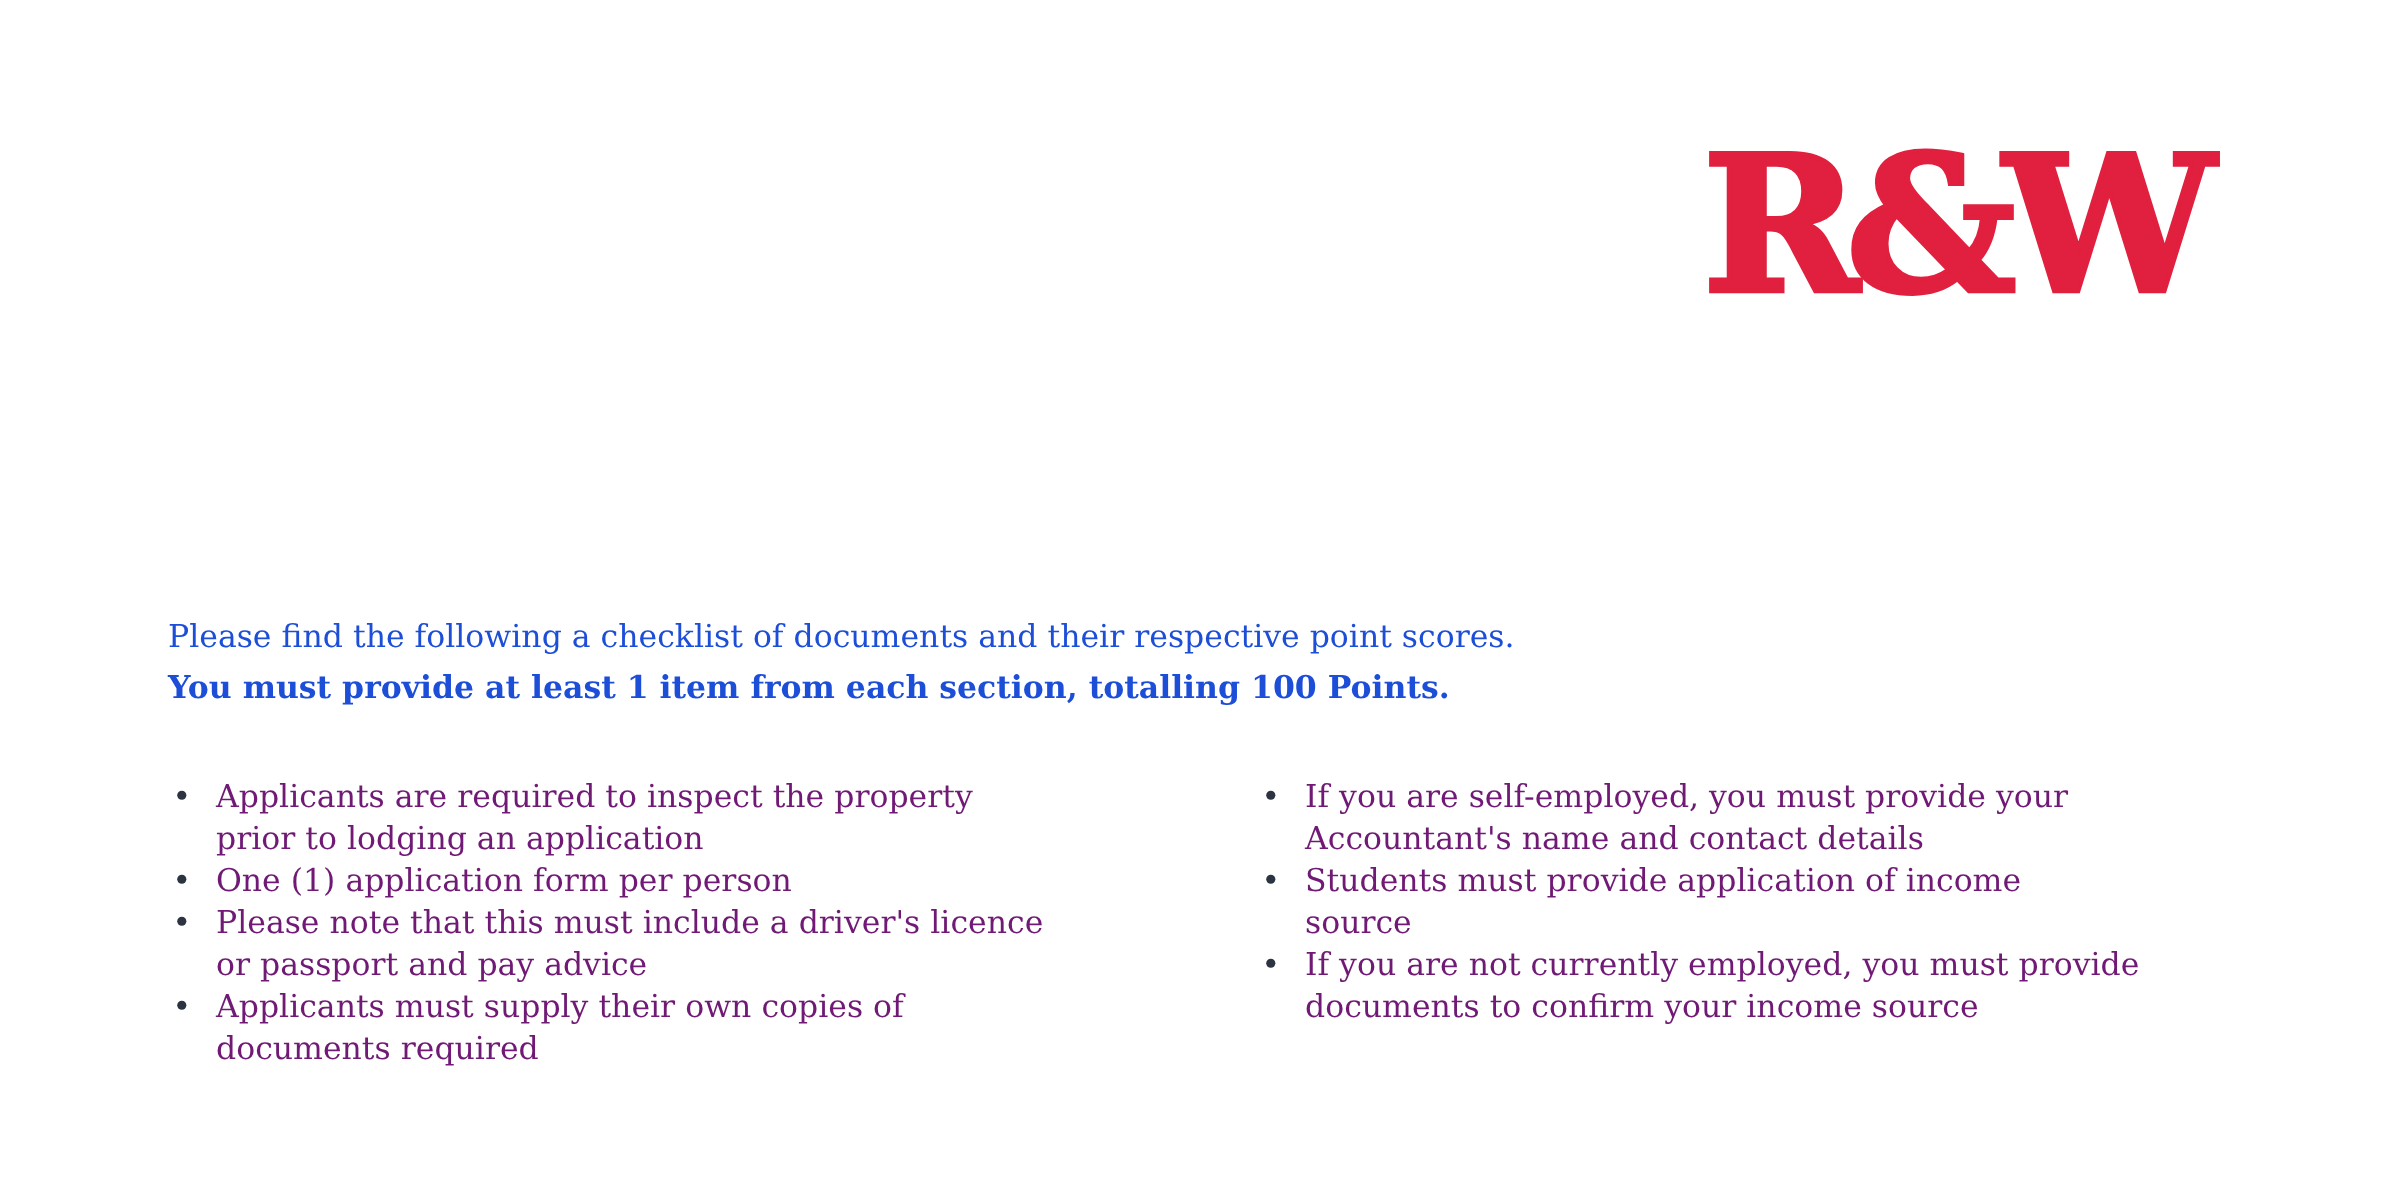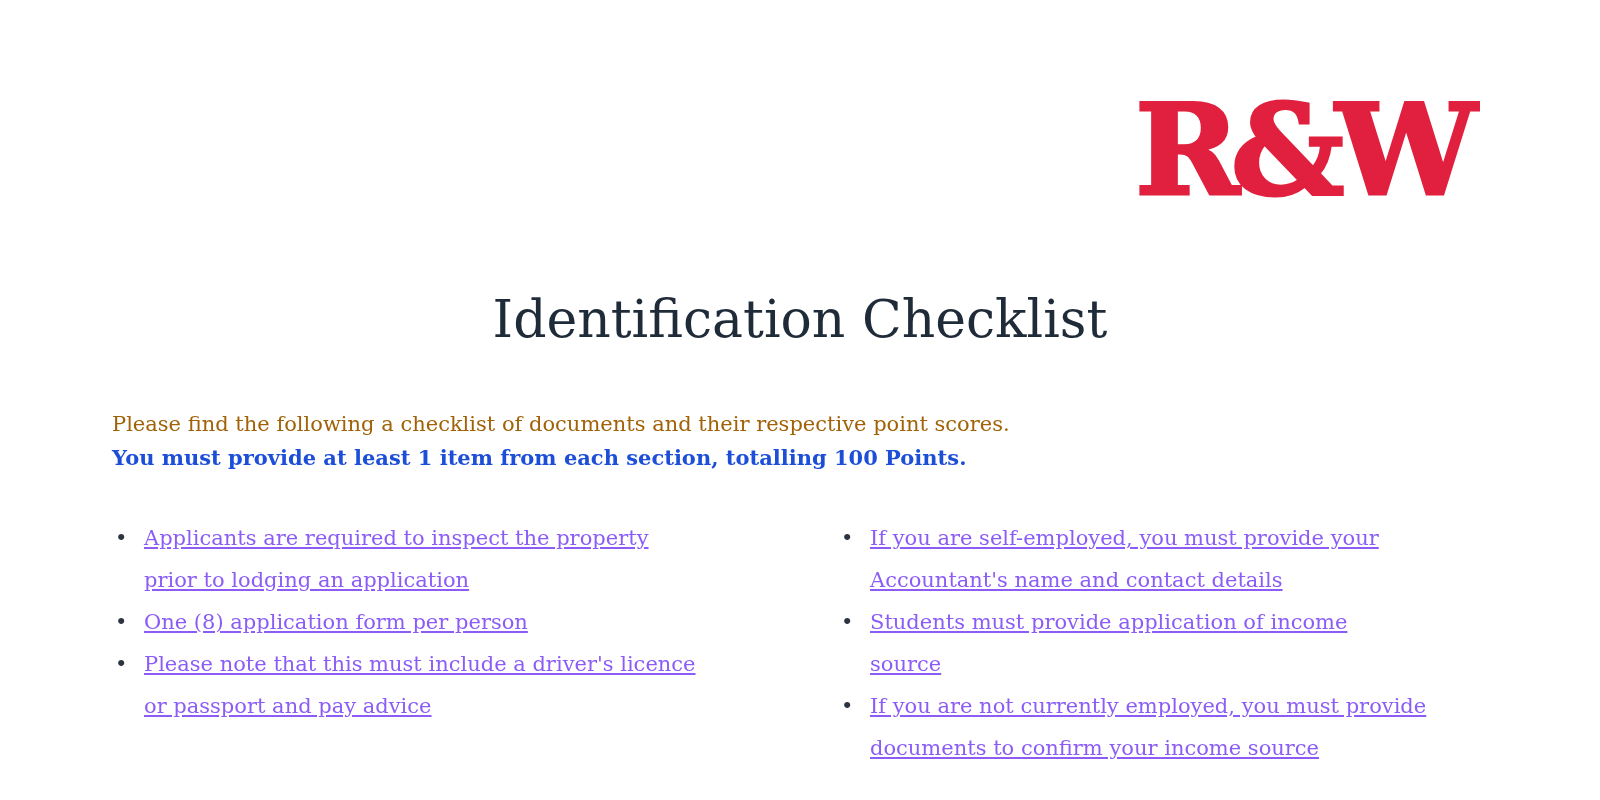--- a/index.html
+++ b/index.html
@@ -39,21 +39,21 @@
   }
   .intro {
     position: absolute;
     top: 408px;
     left: 112px;
     right: 100px;
   }
   .intro-line {
     font-size: 21px;
     line-height: 33px;
-    color: #a16207;
+    color: #1d4ed8;
     white-space: pre-line;
   }
   .intro-line.bold {
     font-weight: bold;
     color: #1d4ed8;
   }
   .columns {
     position: absolute;
     top: 517px;
     left: 112px;
@@ -62,54 +62,54 @@
   }
   .col {
     list-style: none;
     width: 50%;
   }
   .col.right { padding-left: 38px; }
   .col li {
     position: relative;
     padding-left: 32px;
     font-size: 21px;
-    line-height: 42px;
-    color: #8b5cf6;
+    line-height: 28px;
+    color: #701a75;
     white-space: pre-line;
-    text-decoration: underline;
   }
   .col li::before {
     content: "\2022";
     position: absolute;
     left: 3px;
     top: 0;
     color: #2b3440;
   }
 </style>
 </head>
 <body>
 
 <div class="page">
 
   <div class="logo">R&amp;W</div>
 
-  <h1 class="title">Identification Checklist</h1>
 
   <div class="intro">
     <p class="intro-line">Please find the following a checklist of documents and their respective point scores.</p>
     <p class="intro-line bold">You must provide at least 1 item from each section, totalling 100 Points.</p>
   </div>
 
   <div class="columns">
     <ul class="col left">
       <li>Applicants are required to inspect the property
 prior to lodging an application</li>
-      <li>One (8) application form per person</li>
+      <li>One (1) application form per person</li>
       <li>Please note that this must include a driver's licence
 or passport and pay advice</li>
+      <li>Applicants must supply their own copies of
+documents required</li>
     </ul>
     <ul class="col right">
       <li>If you are self-employed, you must provide your
 Accountant's name and contact details</li>
       <li>Students must provide application of income
 source</li>
       <li>If you are not currently employed, you must provide
 documents to confirm your income source</li>
     </ul>
   </div>

